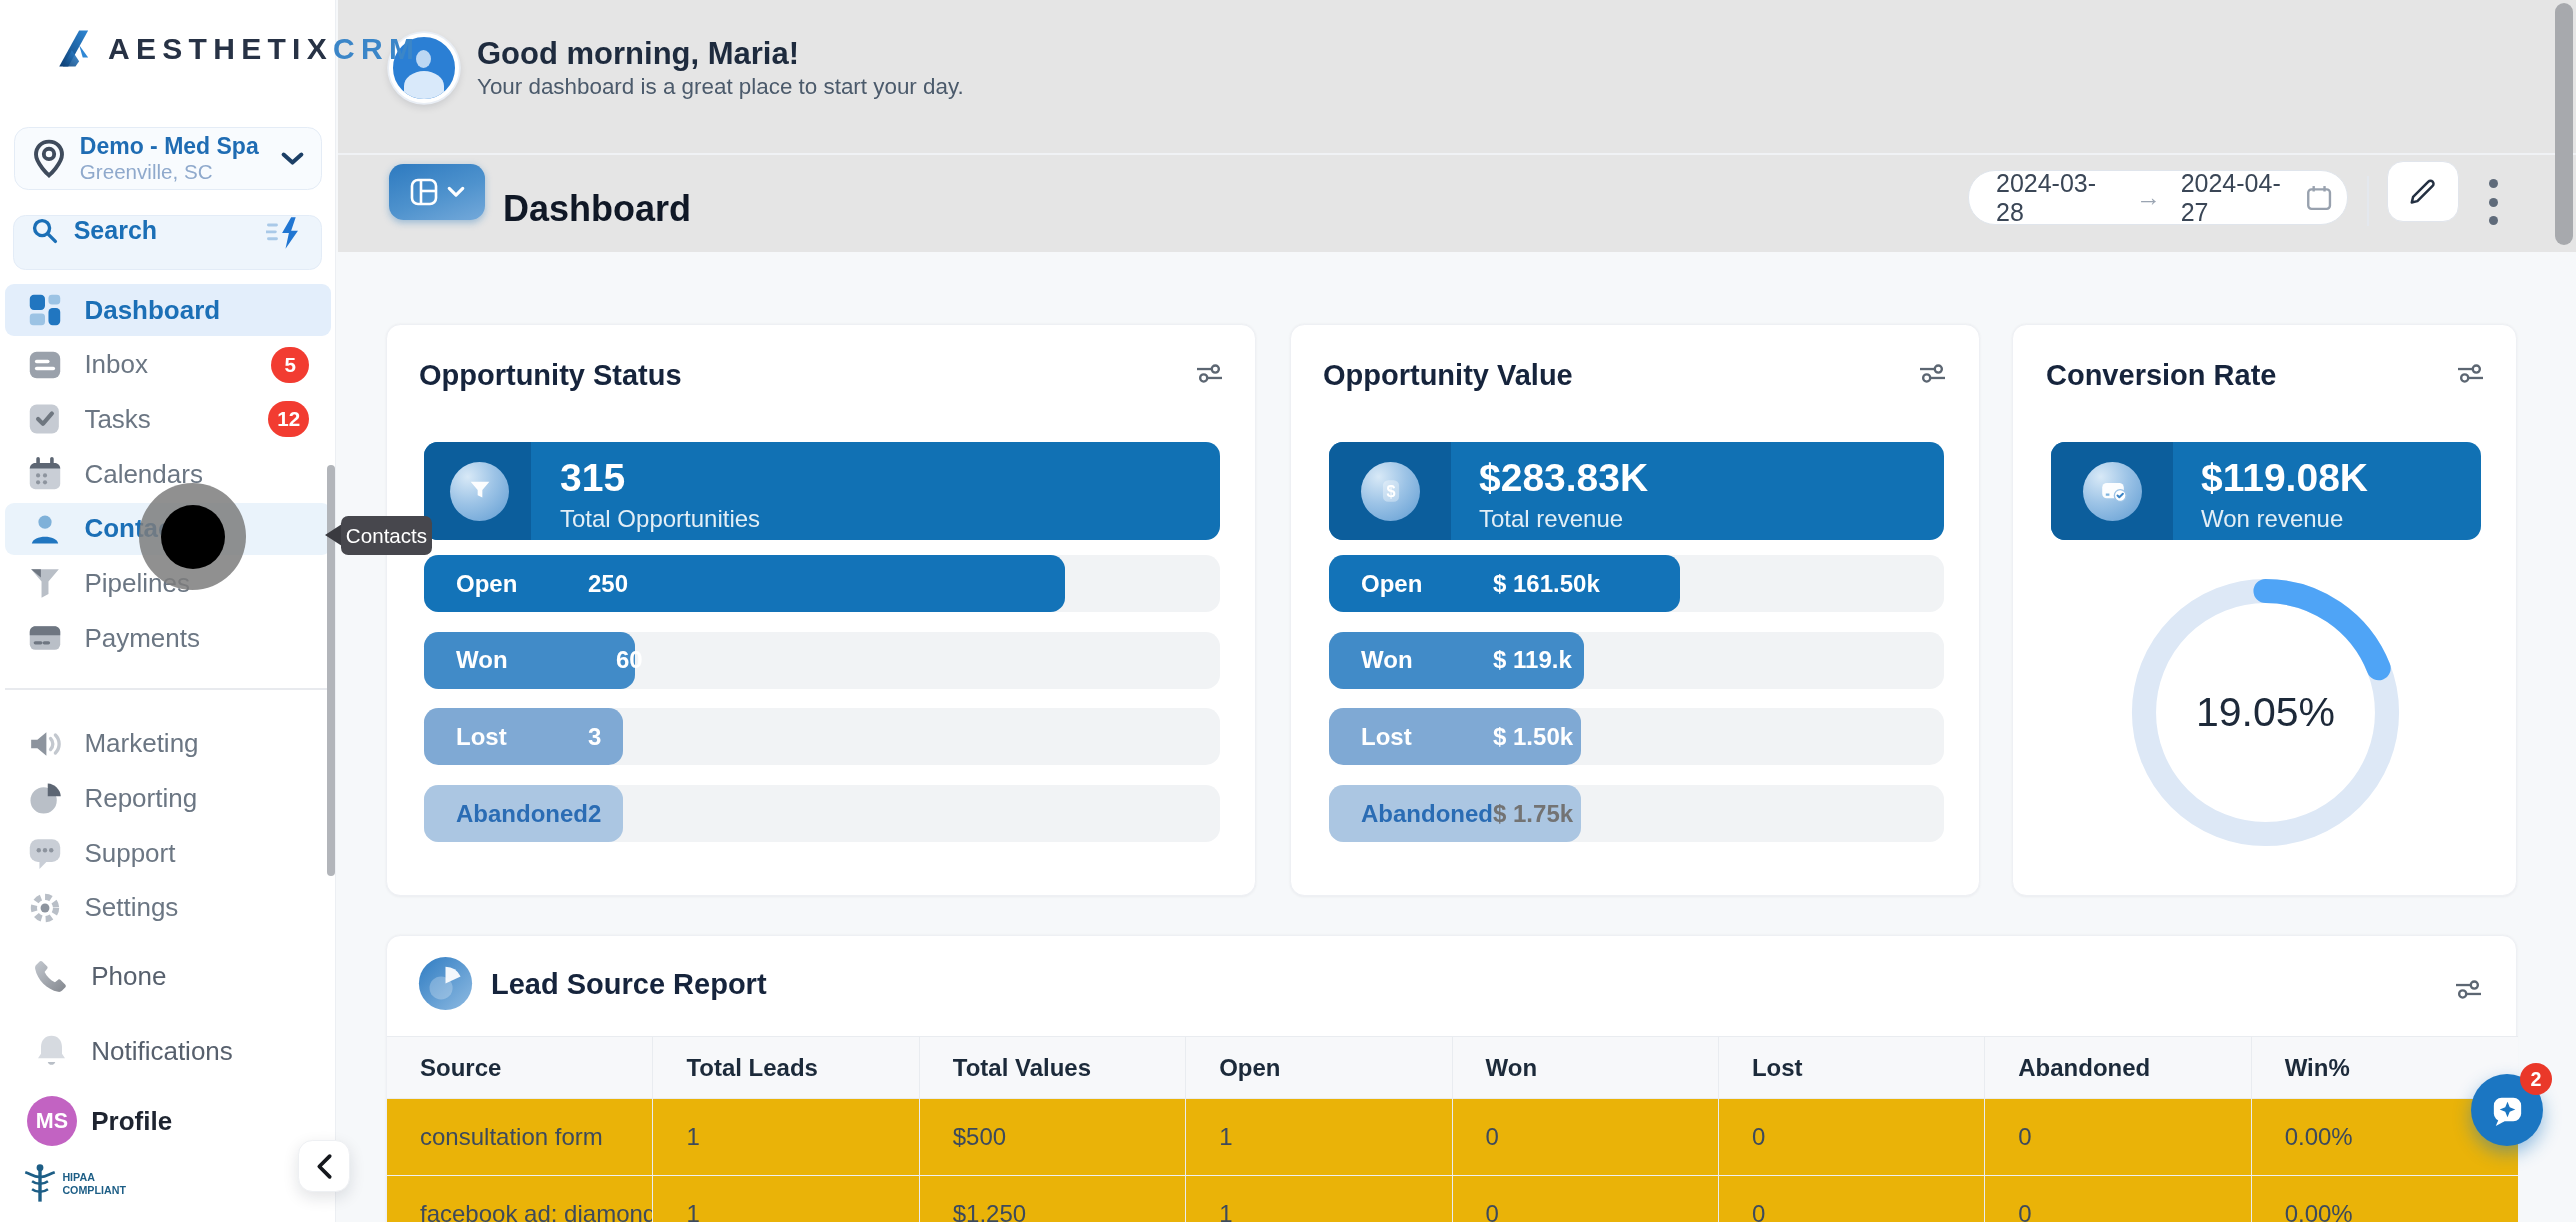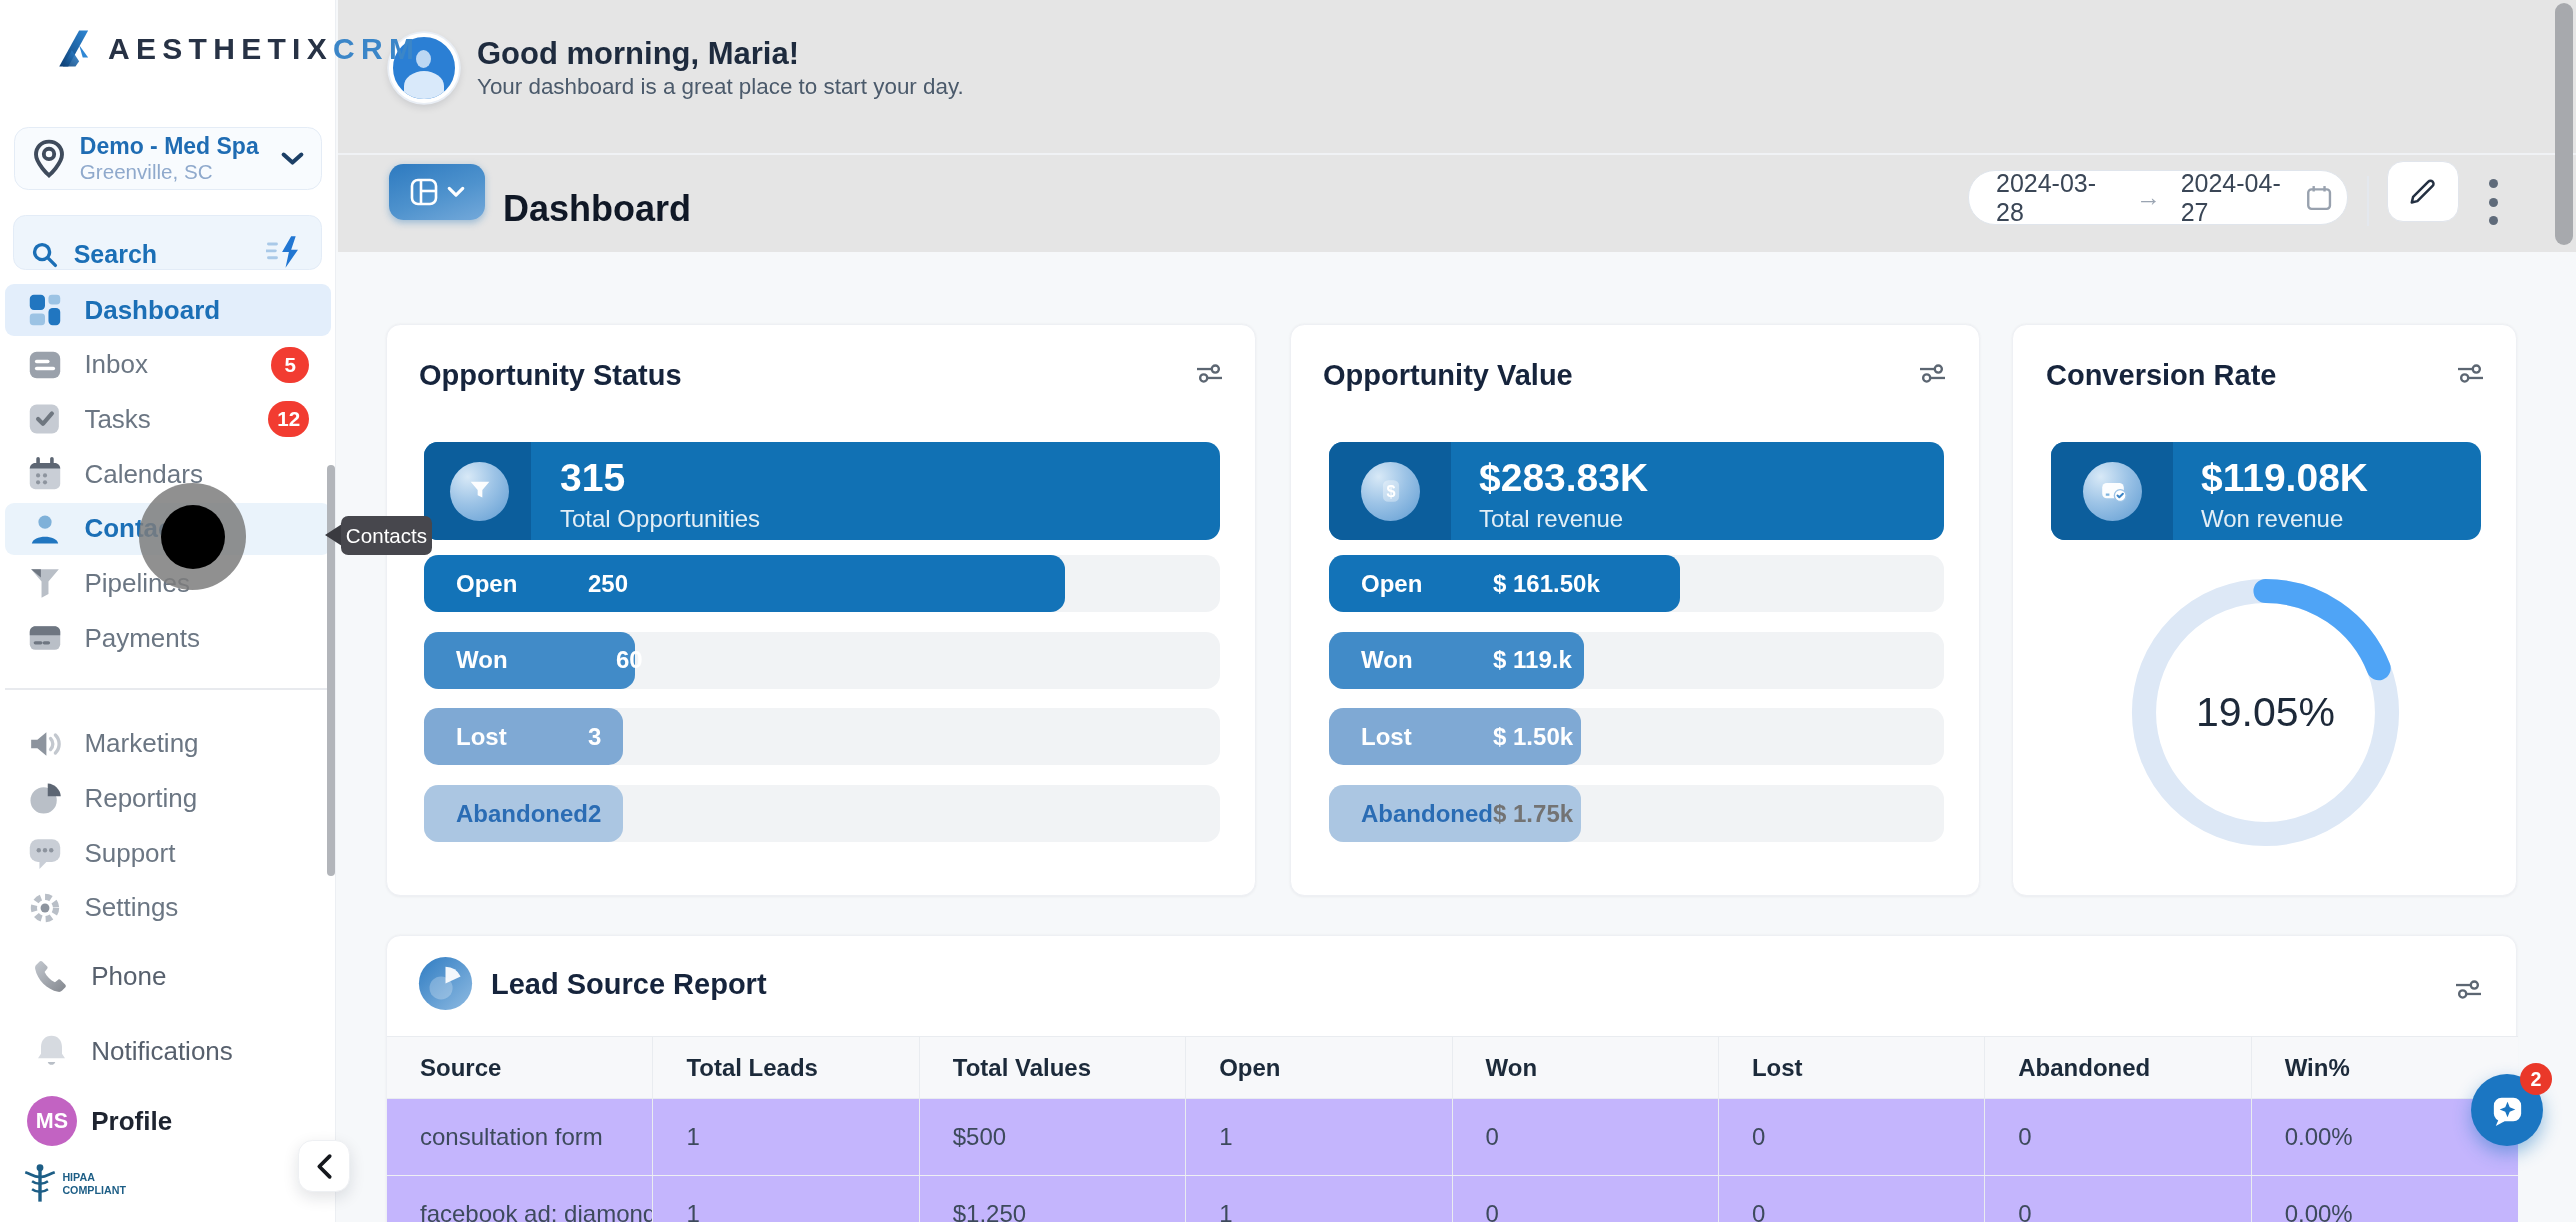--- a/index.html
+++ b/index.html
@@ -8,21 +8,21 @@
 
   
   .sidebar{position:absolute;left:0;top:0;width:336px;height:1223px;background:#fff;border-right:1.8px solid #eceff3;z-index:5;}
   .logo{position:absolute;left:52px;top:25px;display:flex;align-items:center;gap:9px;}
   .logo-text{font-size:30px;font-weight:700;letter-spacing:6.3px;color:#273245;}
   .logo-text .crm{color:#3b86c8;}
   .loc-card{position:absolute;left:14.3px;top:127px;width:308px;height:63px;background:#f8fbfe;border:1.8px solid #e4ecf6;border-radius:14.3px;display:flex;align-items:center;padding:0 16px;cursor:pointer;}
   .loc-texts{flex:1;margin-left:12.5px;line-height:1.15;}
   .loc-name{font-size:23px;font-weight:700;color:#1f6cb3;}
   .loc-city{font-size:20.6px;color:#8fa9cc;}
-  .search-box{position:absolute;left:13.4px;top:215px;width:309px;height:55px;background:#eef5fc;border:1.8px solid #e3ecf7;border-radius:12.5px;display:flex;align-items:flex-end;padding:0 16px;cursor:text;}
+  .search-box{position:absolute;left:13.4px;top:215px;width:309px;height:55px;background:#eef5fc;border:1.8px solid #e3ecf7;border-radius:12.5px;display:flex;align-items:flex-start;padding:0 16px;cursor:text;}
   .search-label{flex:1;margin-left:14.3px;font-size:25px;font-weight:600;color:#1b6fb6;}
 
   .nav-scroll{position:absolute;left:0;top:284px;width:336px;height:639px;overflow:hidden;}
   .nav-item{position:relative;height:52px;margin:0 5.4px 2.7px 5.4px;border-radius:9px;display:flex;align-items:center;padding-left:21.5px;cursor:pointer;}
   .nav-item .ico{width:36px;display:flex;justify-content:center;}
   .nav-item .lbl{margin-left:21.5px;font-size:26px;font-weight:500;color:#6b7683;}
   .nav-item.active{background:#e3eefb;}
   .nav-item.active .lbl{color:#1b6fb6;font-weight:600;}
   .nav-item.hover{background:#eaf3fb;}
   .nav-item.hover .lbl{color:#1b6fb6;font-weight:600;}
@@ -75,21 +75,21 @@
 
   .donut-wrap{position:absolute;left:114px;top:249px;width:277px;height:277px;}
   .donut-pct{position:absolute;left:0;top:0;width:277px;height:277px;display:flex;align-items:center;justify-content:center;font-size:41px;color:#1d2939;}
 
   
   .lead-head-icon{position:absolute;left:31px;top:19.7px;}
   .lead-title{position:absolute;left:104px;top:32px;font-size:29px;font-weight:700;color:#16243c;}
   .lead-table{position:absolute;left:0;top:100px;width:2131px;}
   .tr{display:grid;grid-template-columns:repeat(8,1fr);}
   .th-row{background:#f7f8fa;border-top:1.8px solid #e9ecf0;border-bottom:1.8px solid #e9ecf0;height:63px;}
-  .td-row{height:77px;border-bottom:1.8px solid #eef0f3;background:#c4b5fd;}
+  .td-row{height:77px;border-bottom:1.8px solid #eef0f3;background:#eab308;}
   .cell{display:flex;align-items:center;padding-left:33px;border-right:1.8px solid #e9ecf0;font-size:24px;color:#3d4a5c;overflow:hidden;white-space:nowrap;}
   .cell:last-child{border-right:none;}
   .th-row .cell{font-weight:600;color:#1c2a3a;}
 
   
   .tooltip{position:absolute;left:341px;top:516px;width:91px;height:39px;background:#47474d;border-radius:7.2px;color:#fff;font-size:20.6px;display:flex;align-items:center;justify-content:center;z-index:20;}
   .tooltip-arrow{position:absolute;left:325px;top:524px;width:0;height:0;border-top:11.6px solid transparent;border-bottom:11.6px solid transparent;border-right:17px solid #3a3a40;z-index:20;}
   .cursor-outer{position:absolute;left:139px;top:483px;width:107px;height:107px;border-radius:50%;background:rgba(125,125,125,.85);z-index:30;}
   .cursor-inner{position:absolute;left:21.5px;top:21.5px;width:64px;height:64px;border-radius:50%;background:#000;}
   .chat-fab{position:absolute;left:2471px;top:1074px;width:72px;height:72px;border-radius:50%;background:#1b76c2;box-shadow:0 7.2px 18px rgba(27,118,194,.45);display:flex;align-items:center;justify-content:center;cursor:pointer;z-index:25;}

